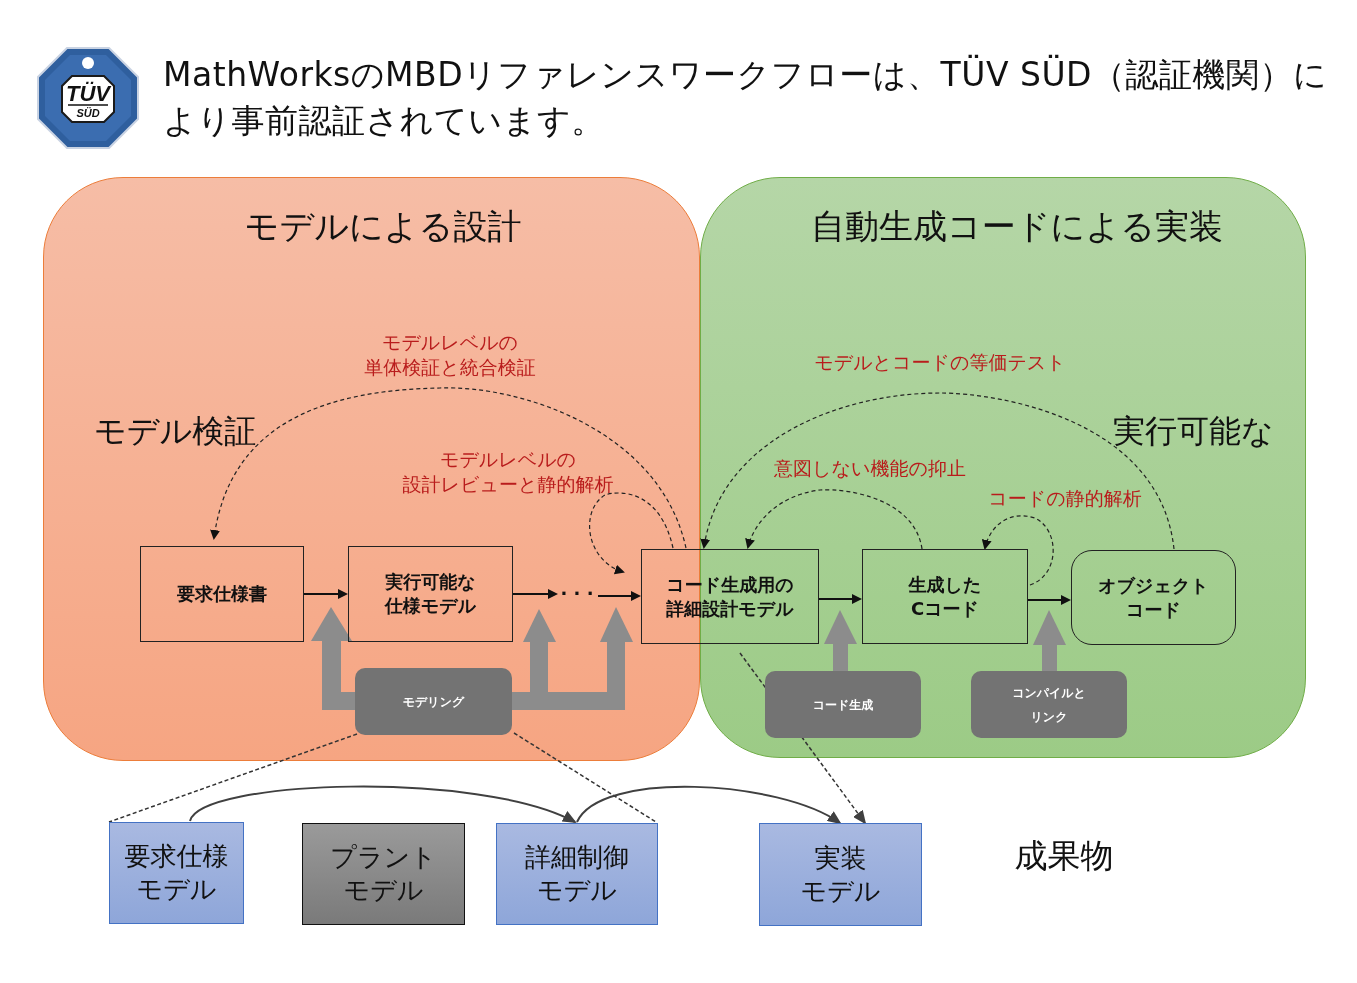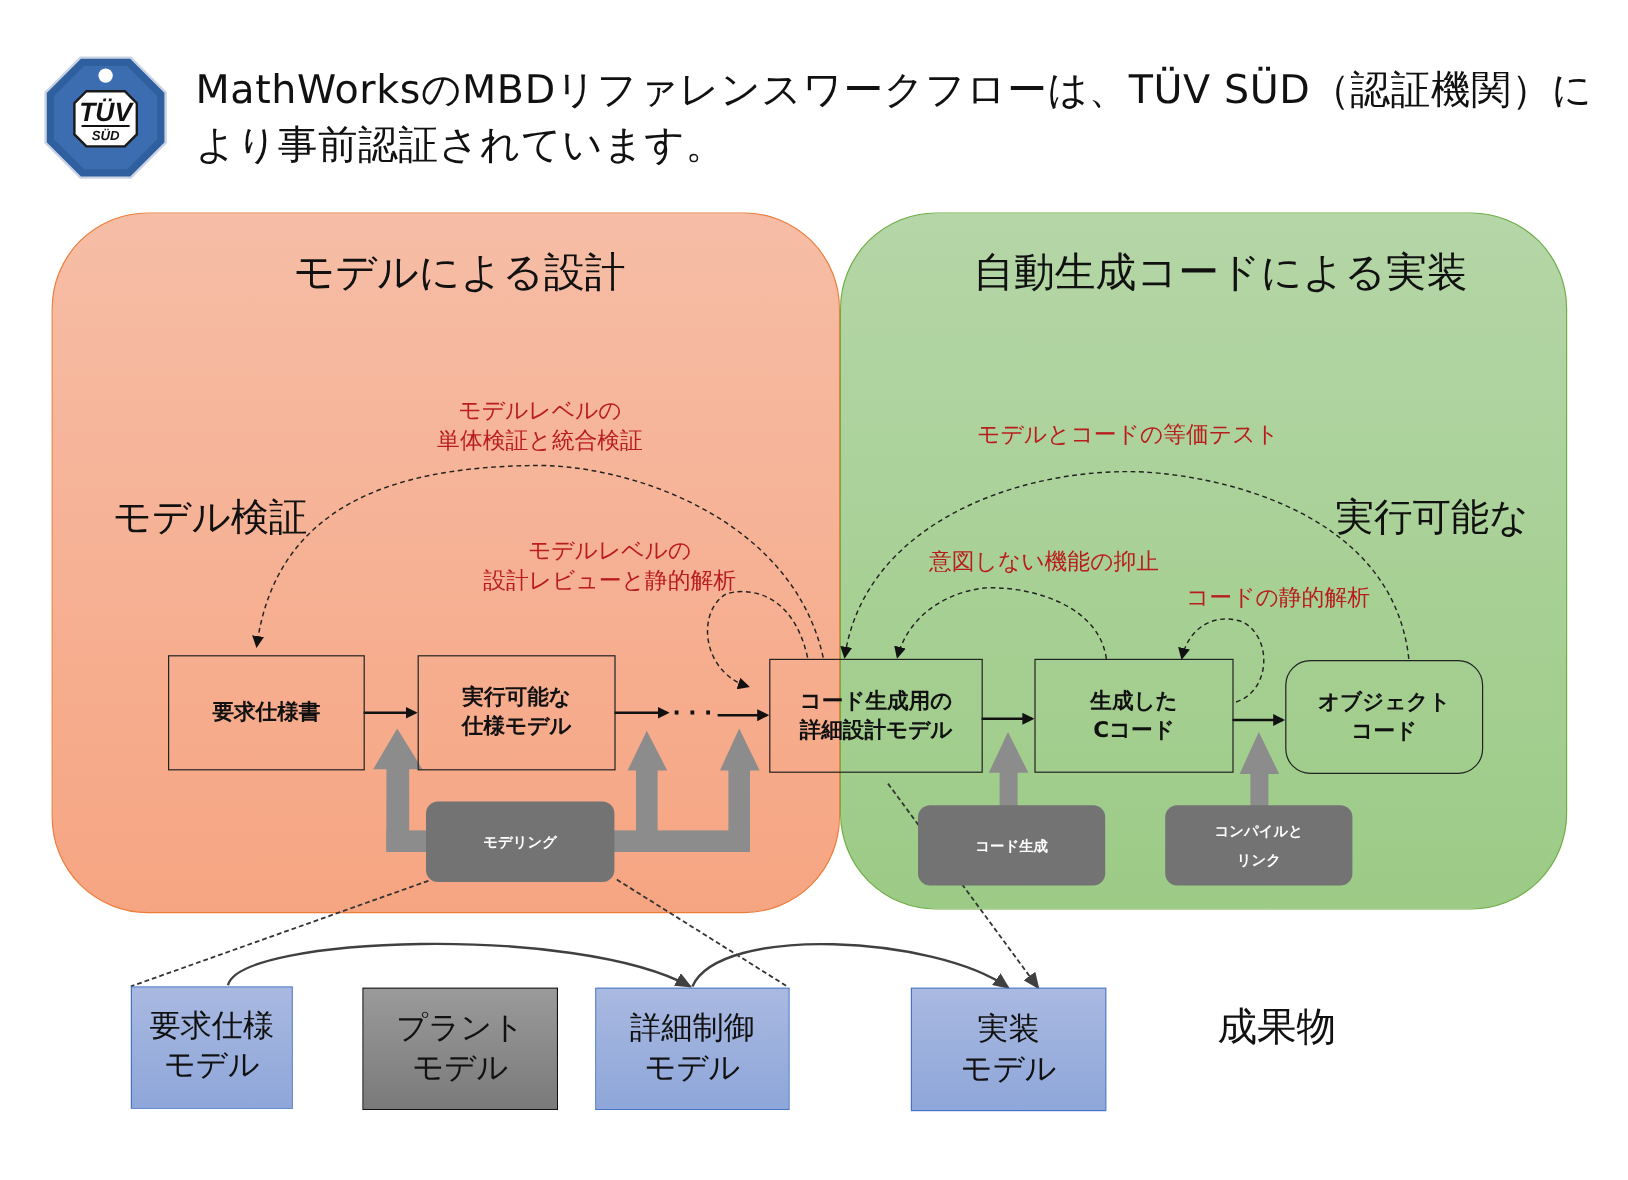--- a/index.html
+++ b/index.html
@@ -42,21 +42,21 @@
           display: flex; align-items: center; justify-content: center; text-align: center; font-size: 12px; line-height: 24px; }
   #act-modeling { left: 355px; top: 668px; width: 157px; height: 67px; }
   #act-codegen { left: 765px; top: 671px; width: 156px; height: 67px; }
   #act-compile { left: 971px; top: 671px; width: 156px; height: 67px; }
 
   
   .abox { position: absolute; display: flex; align-items: center; justify-content: center; text-align: center;
           font-size: 26px; line-height: 33px; color: #111; }
   .abox.blue { background: linear-gradient(#a9b9e1, #8ea6d9); border: 1.5px solid #4472c4; }
   .abox.gray { background: linear-gradient(#9a9a9a, #7a7a7a); border: 1.5px solid #111; }
-  #art-req { left: 109px; top: 822px; width: 133px; height: 100px; font-family: Liberation Mono, monospace; }
+  #art-req { left: 109px; top: 822px; width: 133px; height: 100px; }
   #art-plant { left: 302px; top: 823px; width: 161px; height: 100px; }
   #art-detail { left: 496px; top: 823px; width: 160px; height: 100px; }
   #art-impl { left: 759px; top: 823px; width: 161px; height: 101px; }
   #artifacts-label { left: 984px; top: 833px; width: 160px; font-size: 33px; line-height: 46px; text-align: center; }
 
   svg#overlay { position: absolute; left: 0; top: 0; width: 1357px; height: 983px; pointer-events: none; }
 </style>
 </head>
 <body>
 

